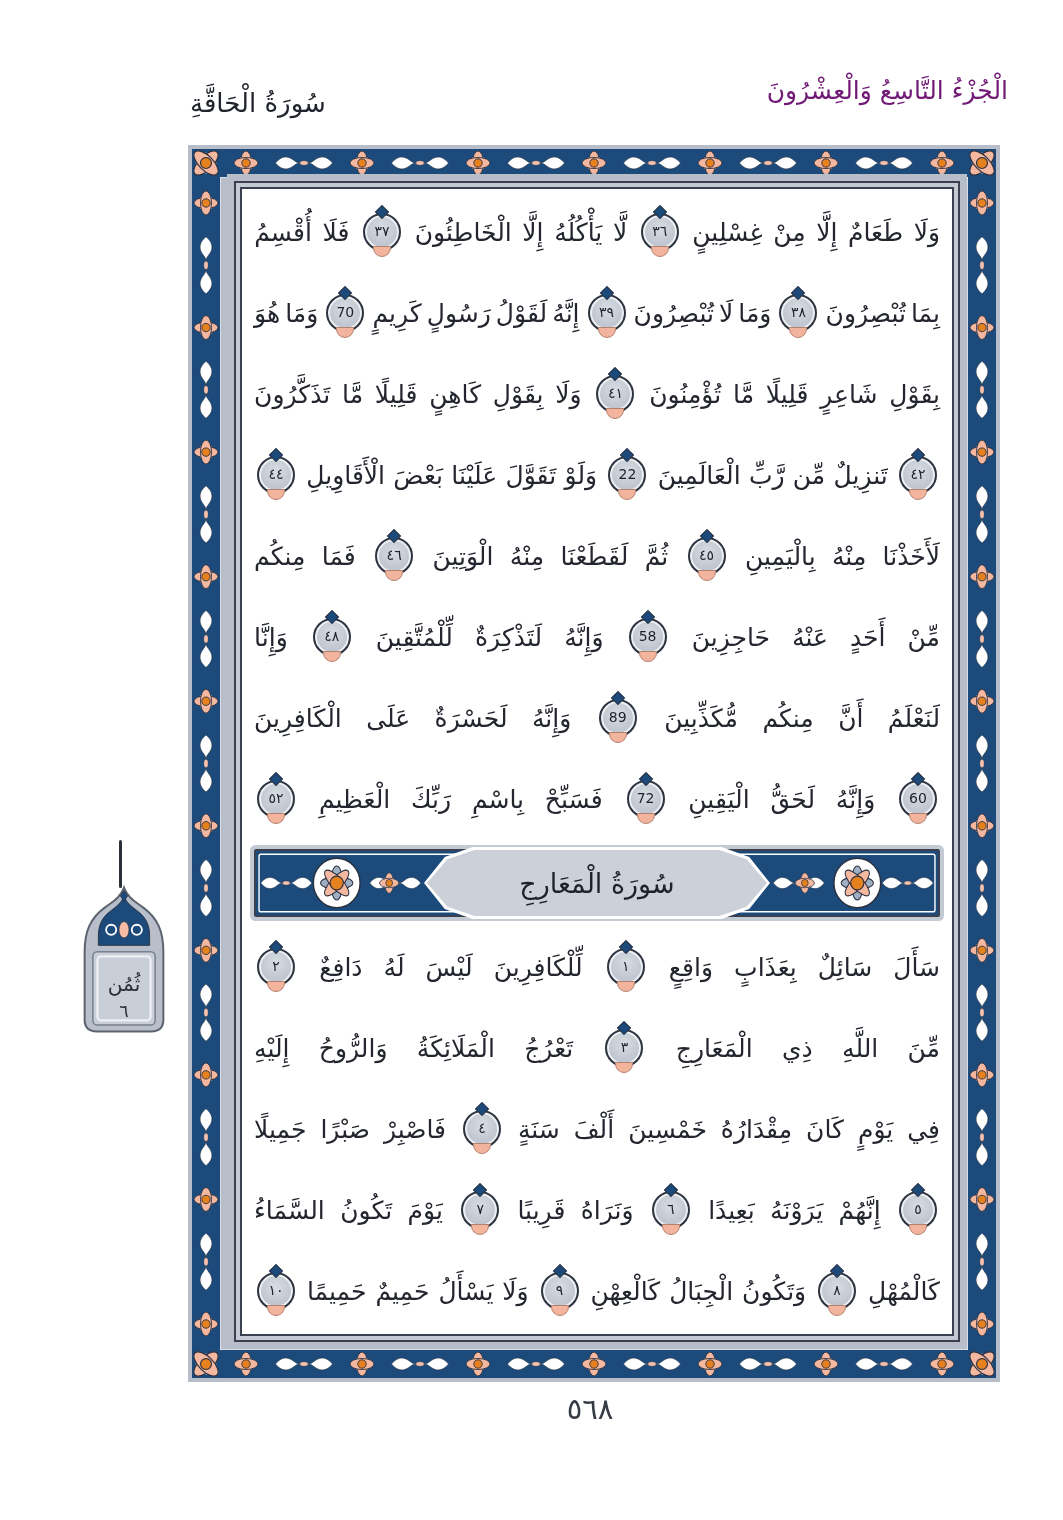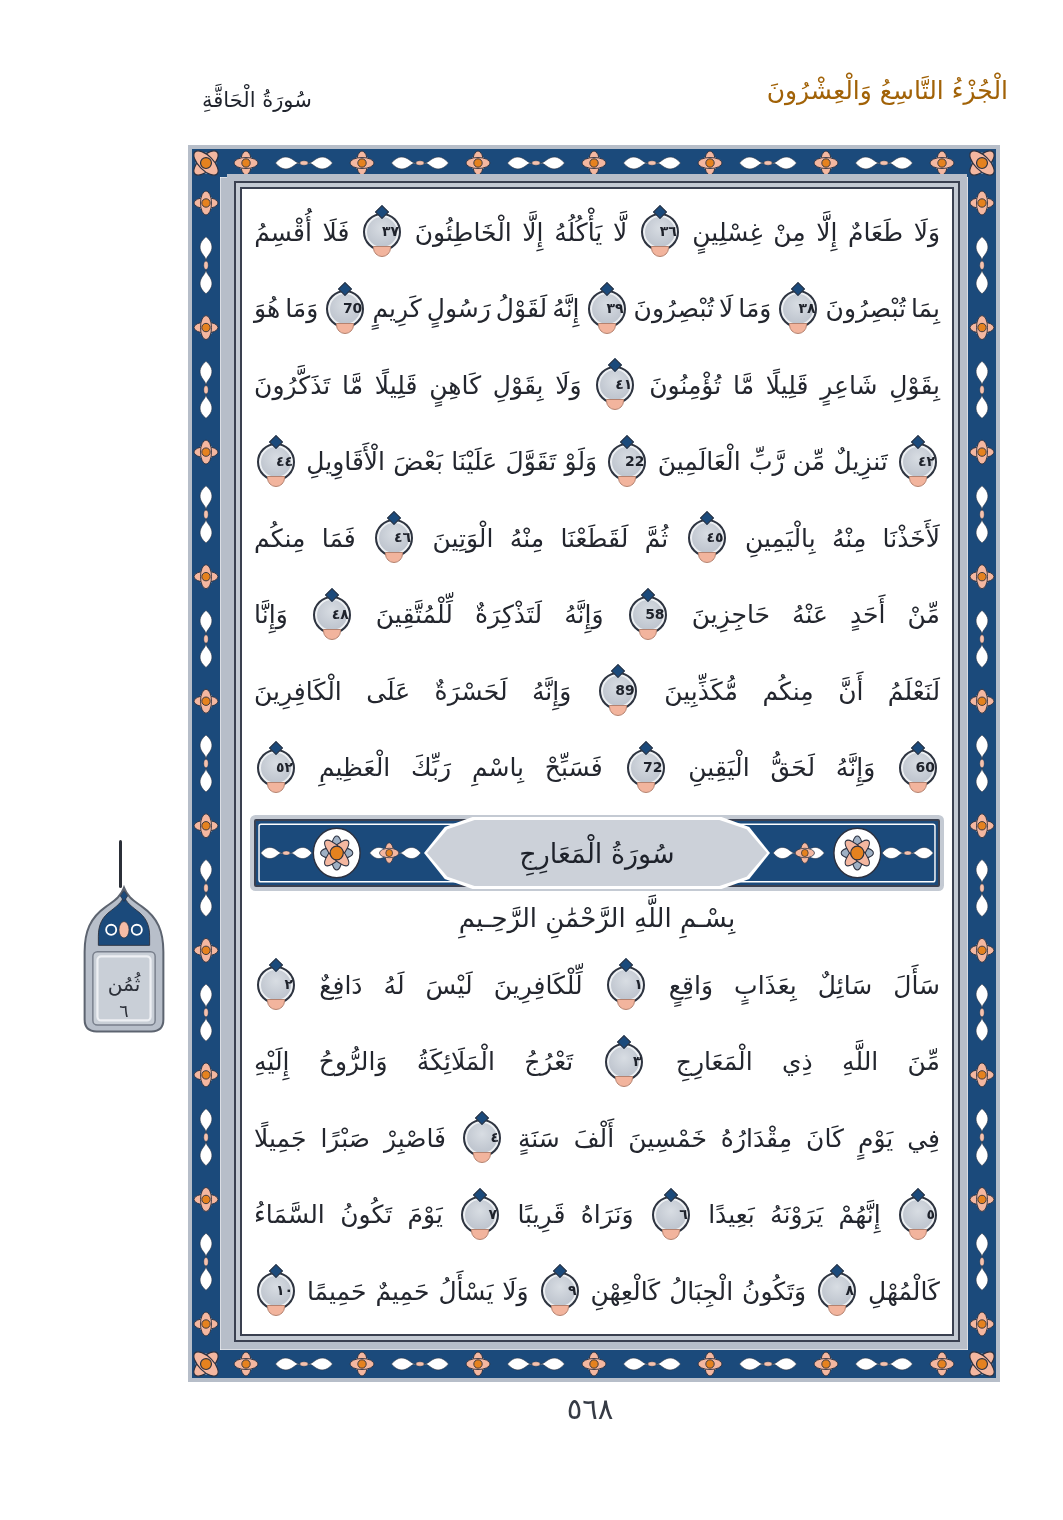--- a/index.html
+++ b/index.html
@@ -1,60 +1,60 @@
 <!DOCTYPE html>
 <html lang="ar" dir="rtl"><head>
 <meta charset="utf-8">
 <style>
   html,body{margin:0;padding:0;}
   body{
     width:1063px;height:1520px;position:relative;background:#ffffff;
     font-family:"DejaVu Sans",sans-serif;color:#23262e;overflow:hidden;
   }
   
-  .header-right{position:absolute;top:76px;right:55px;font-size:25px;color:#a16207;}
-  .header-left{position:absolute;top:88px;left:190px;font-size:21px;color:#1f232c;margin-left:12px;}
+  .header-right{position:absolute;top:76px;right:55px;font-size:25px;color:#701a75;}
+  .header-left{position:absolute;top:88px;left:190px;font-size:26px;color:#1f232c;}
   
   .frame{position:absolute;left:188px;top:145px;width:812px;height:1237px;}
   .frame-svg{position:absolute;left:0;top:0;width:812px;height:1237px;}
   
   .text-frame{
     position:absolute;left:52px;right:46px;top:42px;bottom:46px;
     background:#ffffff;border:2px solid #3a4050;
     box-shadow:0 0 0 4px #c4cad3,0 0 0 6px #3a4050,0 0 0 13px #b7bec9;
     padding:6px 12px;display:flex;flex-direction:column;justify-content:space-between;
     direction:rtl;
   }
   .lines-block{display:contents;}
   .quran-line{
     height:74px;display:flex;flex-direction:row;align-items:center;
     justify-content:space-between;font-size:25px;line-height:1;color:#23262e;
     white-space:nowrap;overflow:visible;
   }
   .quran-line .w{white-space:nowrap;}
   
   .medallion{
-    position:relative;display:inline-flex;align-items:center;
+    position:relative;display:inline-flex;align-items:center;justify-content:center;
     width:34px;height:34px;border-radius:50%;flex:0 0 auto;margin:0 3px;
     background:radial-gradient(circle at 50% 38%,#d8dde3 0%,#c3c9d2 55%,#b4bbc6 100%);
-    border:2px solid #2e3440;box-shadow:inset 0 0 0 2px #edf0f3;font-weight:bold;
+    border:2px solid #2e3440;box-shadow:inset 0 0 0 2px #edf0f3;
   }
   .medallion .mnum{font-size:14px;color:#1e222b;transform:translateY(-1px);}
   .medallion::before{
     content:"";position:absolute;top:-8px;left:50%;
     transform:translateX(-50%) rotate(45deg);
     width:8px;height:8px;background:#1b4a7b;border:1px solid #2e3440;
   }
   .medallion::after{
     content:"";position:absolute;bottom:-8px;left:50%;transform:translateX(-50%);
     width:16px;height:9px;background:#f2b49d;border:1px solid #b5826f;
     border-radius:0 0 12px 12px;
   }
   
-  .surah-banner{height:80px;display:flex;align-items:flex-end;}
+  .surah-banner{height:80px;display:flex;align-items:center;}
   .banner-band{
     position:relative;width:100%;height:64px;background:#1b4a7b;
     border:2px solid #3a4050;box-shadow:0 0 0 4px #c4cad3;border-radius:2px;
   }
   .banner-svg{position:absolute;inset:0;width:100%;height:100%;}
   .banner-cartouche{
     position:absolute;left:50%;top:-4px;bottom:-4px;width:346px;transform:translateX(-50%);
     background:#ffffff;
     clip-path:polygon(0% 50%,6% 14%,14% 0%,86% 0%,94% 14%,100% 50%,94% 86%,86% 100%,14% 100%,6% 86%);
     filter:drop-shadow(0 0 1px #2c3140);
@@ -486,21 +486,20 @@
             <rect x="3" y="3" width="670" height="54" fill="none" stroke="#ffffff" stroke-width="1.4" rx="2"></rect>
           </svg>
         <div class="banner-cartouche">
           <div class="banner-cartouche-inner">
             <span class="banner-title">سُورَةُ الْمَعَارِجِ</span>
           </div>
         </div>
       </div>
     </div>
 
-    <div class="bismillah">بِسْـمِ اللَّهِ الرَّحْمَٰنِ الرَّحِـيمِ</div>
 
     <div class="lines-block" id="lines-b"><div class="quran-line">
           <span class="w">سَأَلَ</span>
           <span class="w">سَائِلٌ</span>
           <span class="w">بِعَذَابٍ</span>
           <span class="w">وَاقِعٍ</span>
           <span class="medallion">
             <span class="mnum">١</span>
           </span>
           <span class="w">لِّلْكَافِرِينَ</span>

